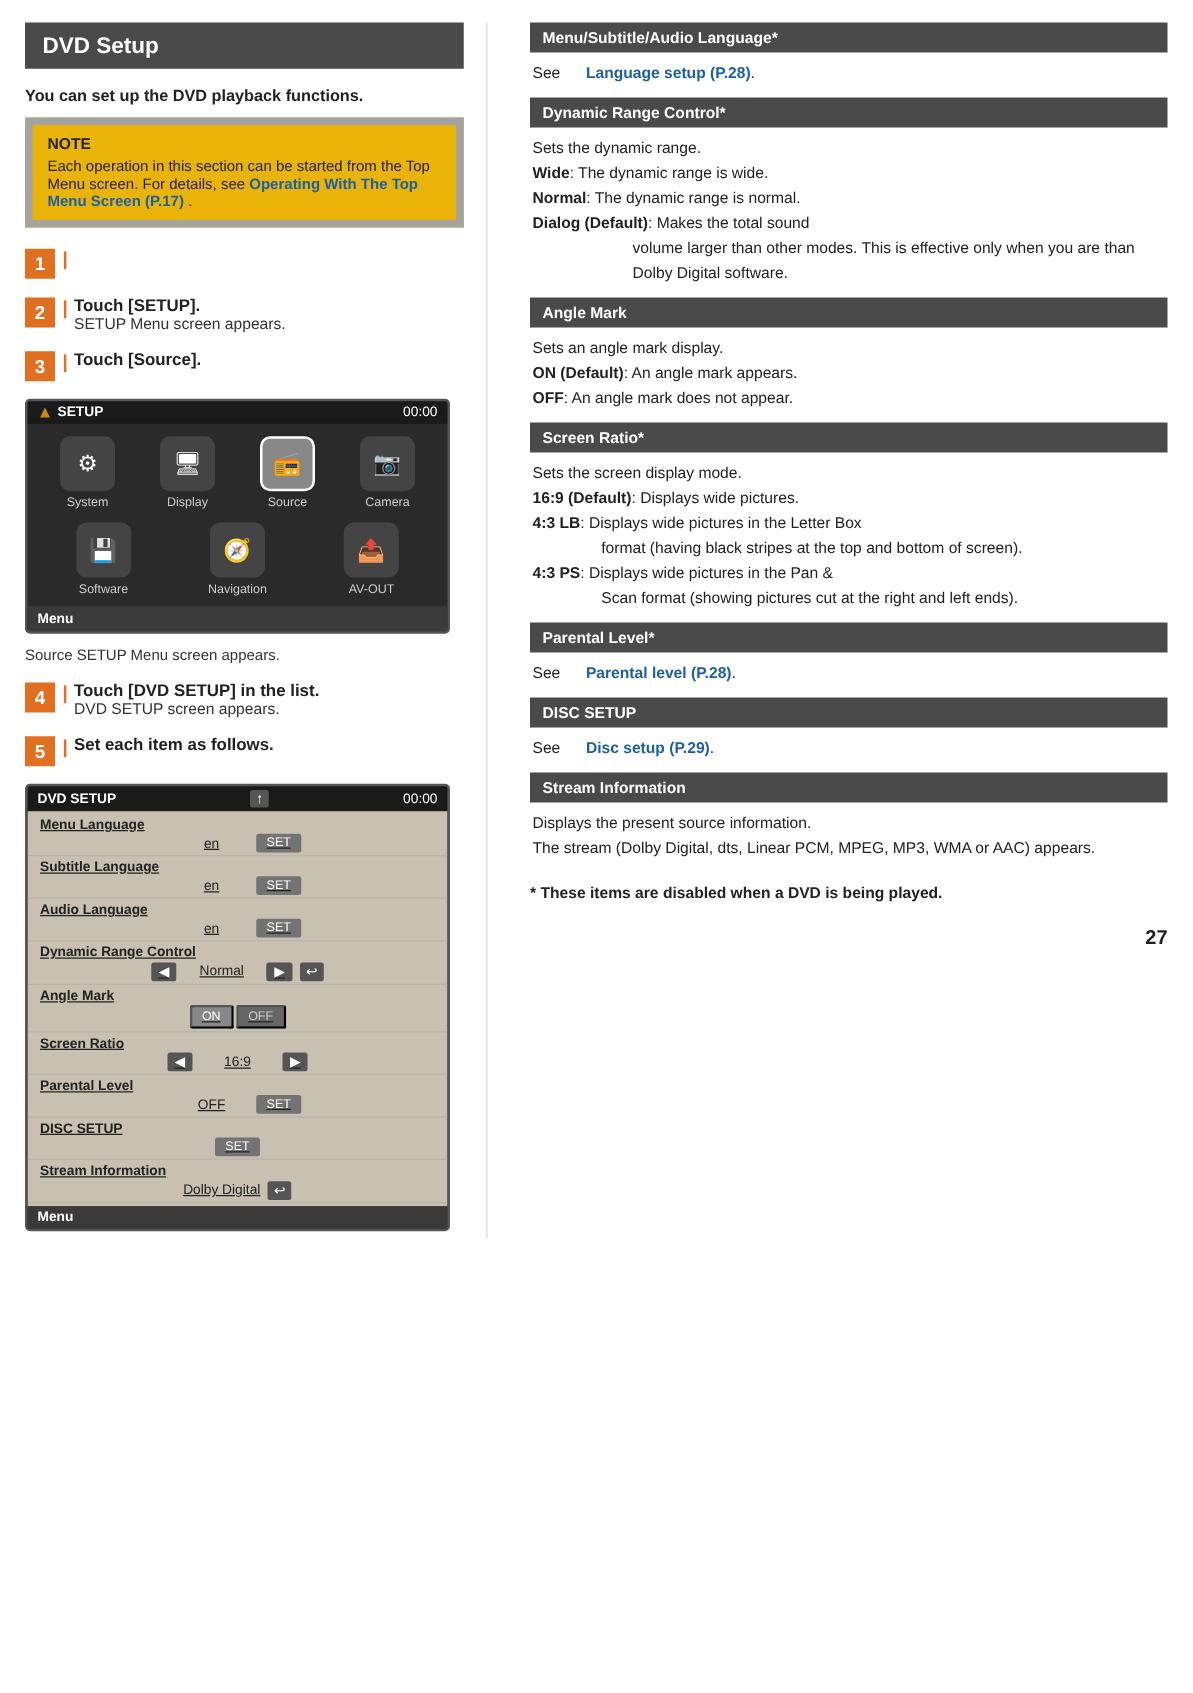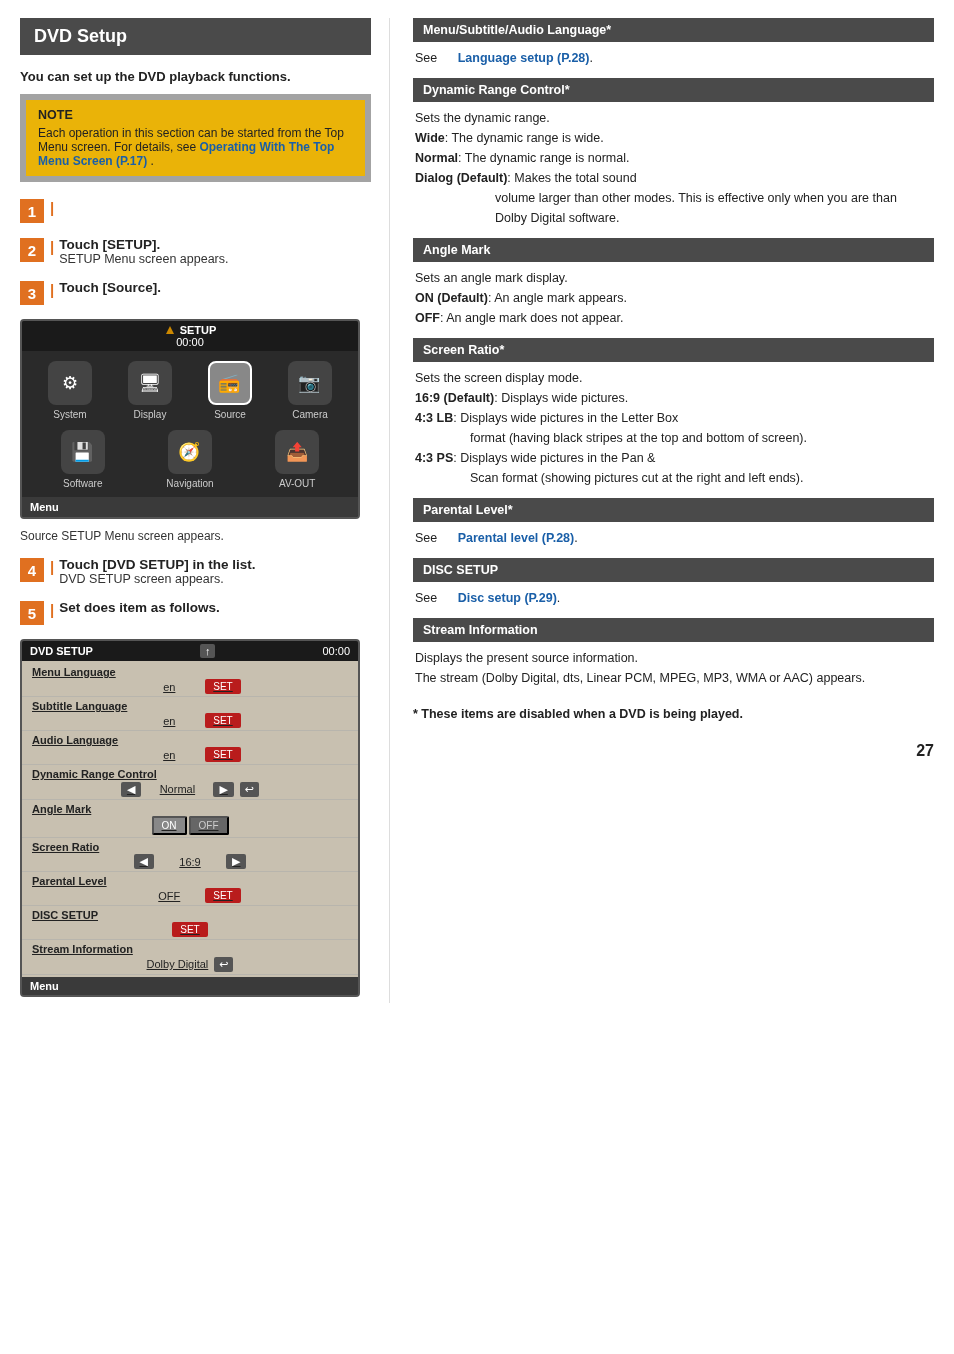--- a/index.html
+++ b/index.html
@@ -24,21 +24,21 @@
       font-style: italic;
       font-weight: bold;
       color: #1a5fa8;
       font-size: 13px;
       line-height: 1.5;
     }
 
     
     .two-col {
       display: flex;
-      gap: 1px;
+      gap: 12px;
       flex: 1;
     }
     .left-col {
       width: 370px;
       min-width: 370px;
       padding-right: 18px;
       border-right: 1px solid #ddd;
     }
     .right-col {
       flex: 1;
@@ -131,21 +131,20 @@
       width: 340px;
     }
     .setup-screen-header {
       display: flex;
       justify-content: space-between;
       align-items: center;
       background: #1a1a1a;
       padding: 3px 8px;
       color: #fff;
       font-size: 11px;
-      flex-direction: column;
     }
     .setup-screen-header .screen-title {
       color: #fff;
       font-weight: bold;
       font-size: 11px;
       display: flex;
       align-items: center;
       gap: 4px;
     }
     .setup-screen-header .screen-time {
@@ -245,21 +244,21 @@
       gap: 6px;
       margin-top: 1px;
     }
     .dvd-row-value .val-text {
       font-size: 11px;
       color: #222;
       min-width: 60px;
       text-align: center;
     }
     .dvd-set-btn {
-      background: #b91c1c;
+      background: #737373;
       color: #fff;
       border: none;
       font-size: 10px;
       padding: 2px 8px;
       border-radius: 2px;
       cursor: pointer;
     }
     .dvd-arrow-btn {
       background: #555;
       color: #fff;
@@ -452,21 +451,21 @@
         <div class="step-content">
           <div class="step-main">Touch [DVD SETUP] in the list.</div>
           <div class="step-sub">DVD SETUP screen appears.</div>
         </div>
       </div>
 
       <div class="step">
         <div class="step-number">5</div>
         <span class="step-bar">|</span>
         <div class="step-content">
-          <div class="step-main">Set does item as follows.</div>
+          <div class="step-main">Set each item as follows.</div>
         </div>
       </div>
 
       <div class="dvd-setup-screen">
         <div class="dvd-setup-header">
           <span class="dvd-setup-title">DVD SETUP</span>
           <span style="font-size:11px;background:#555;color:#fff;padding:1px 5px;border-radius:2px;">↑</span>
           <span style="color:#fff;font-size:11px;">00:00</span>
         </div>
         <div class="dvd-setup-body">

